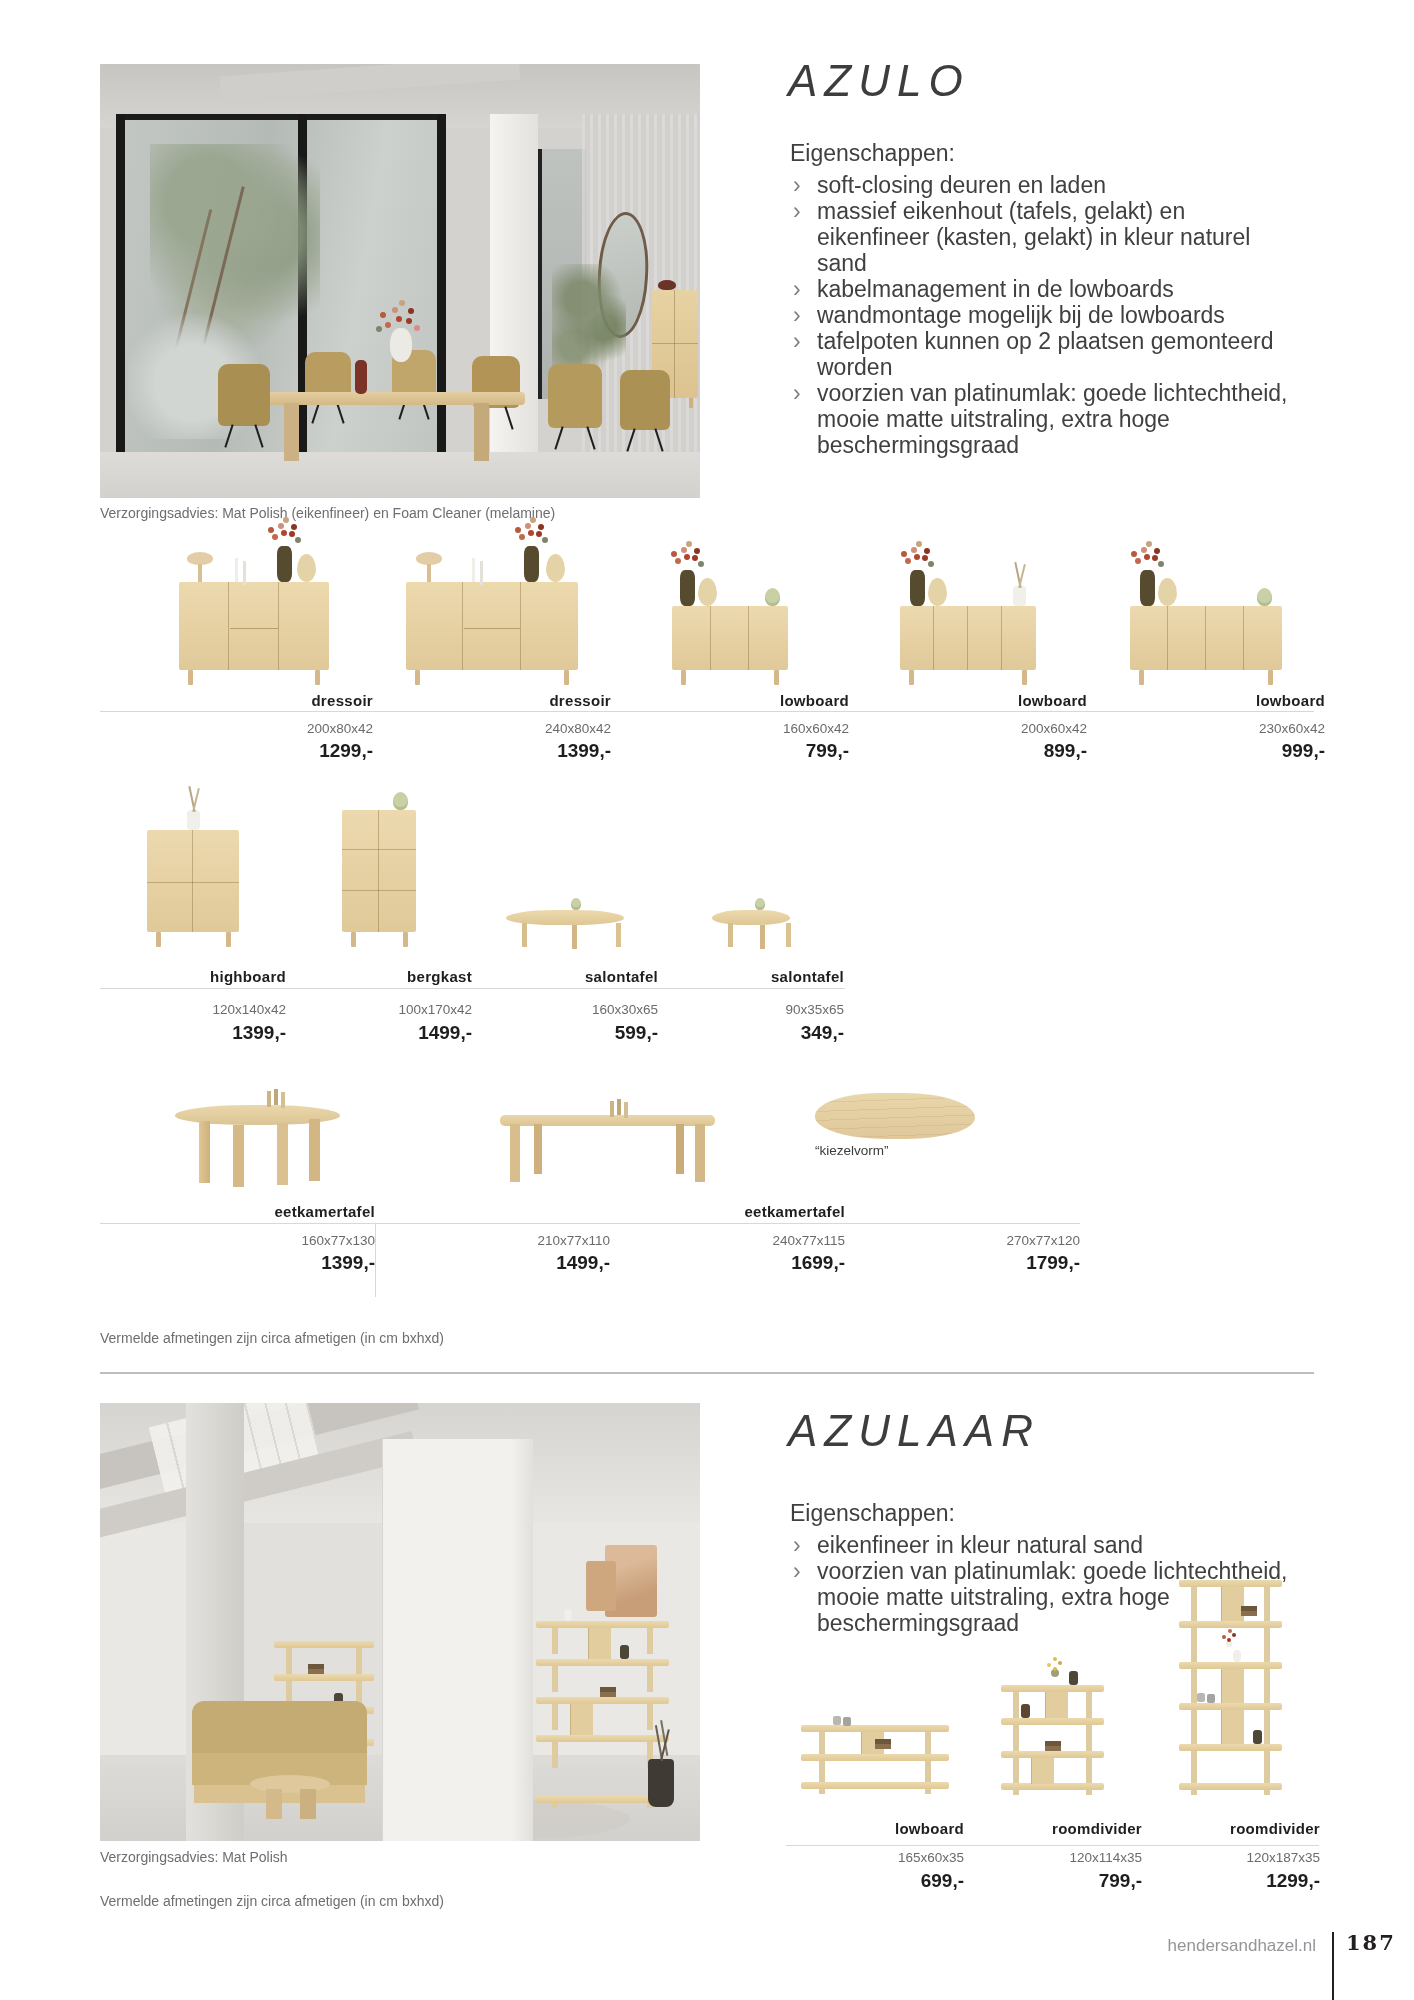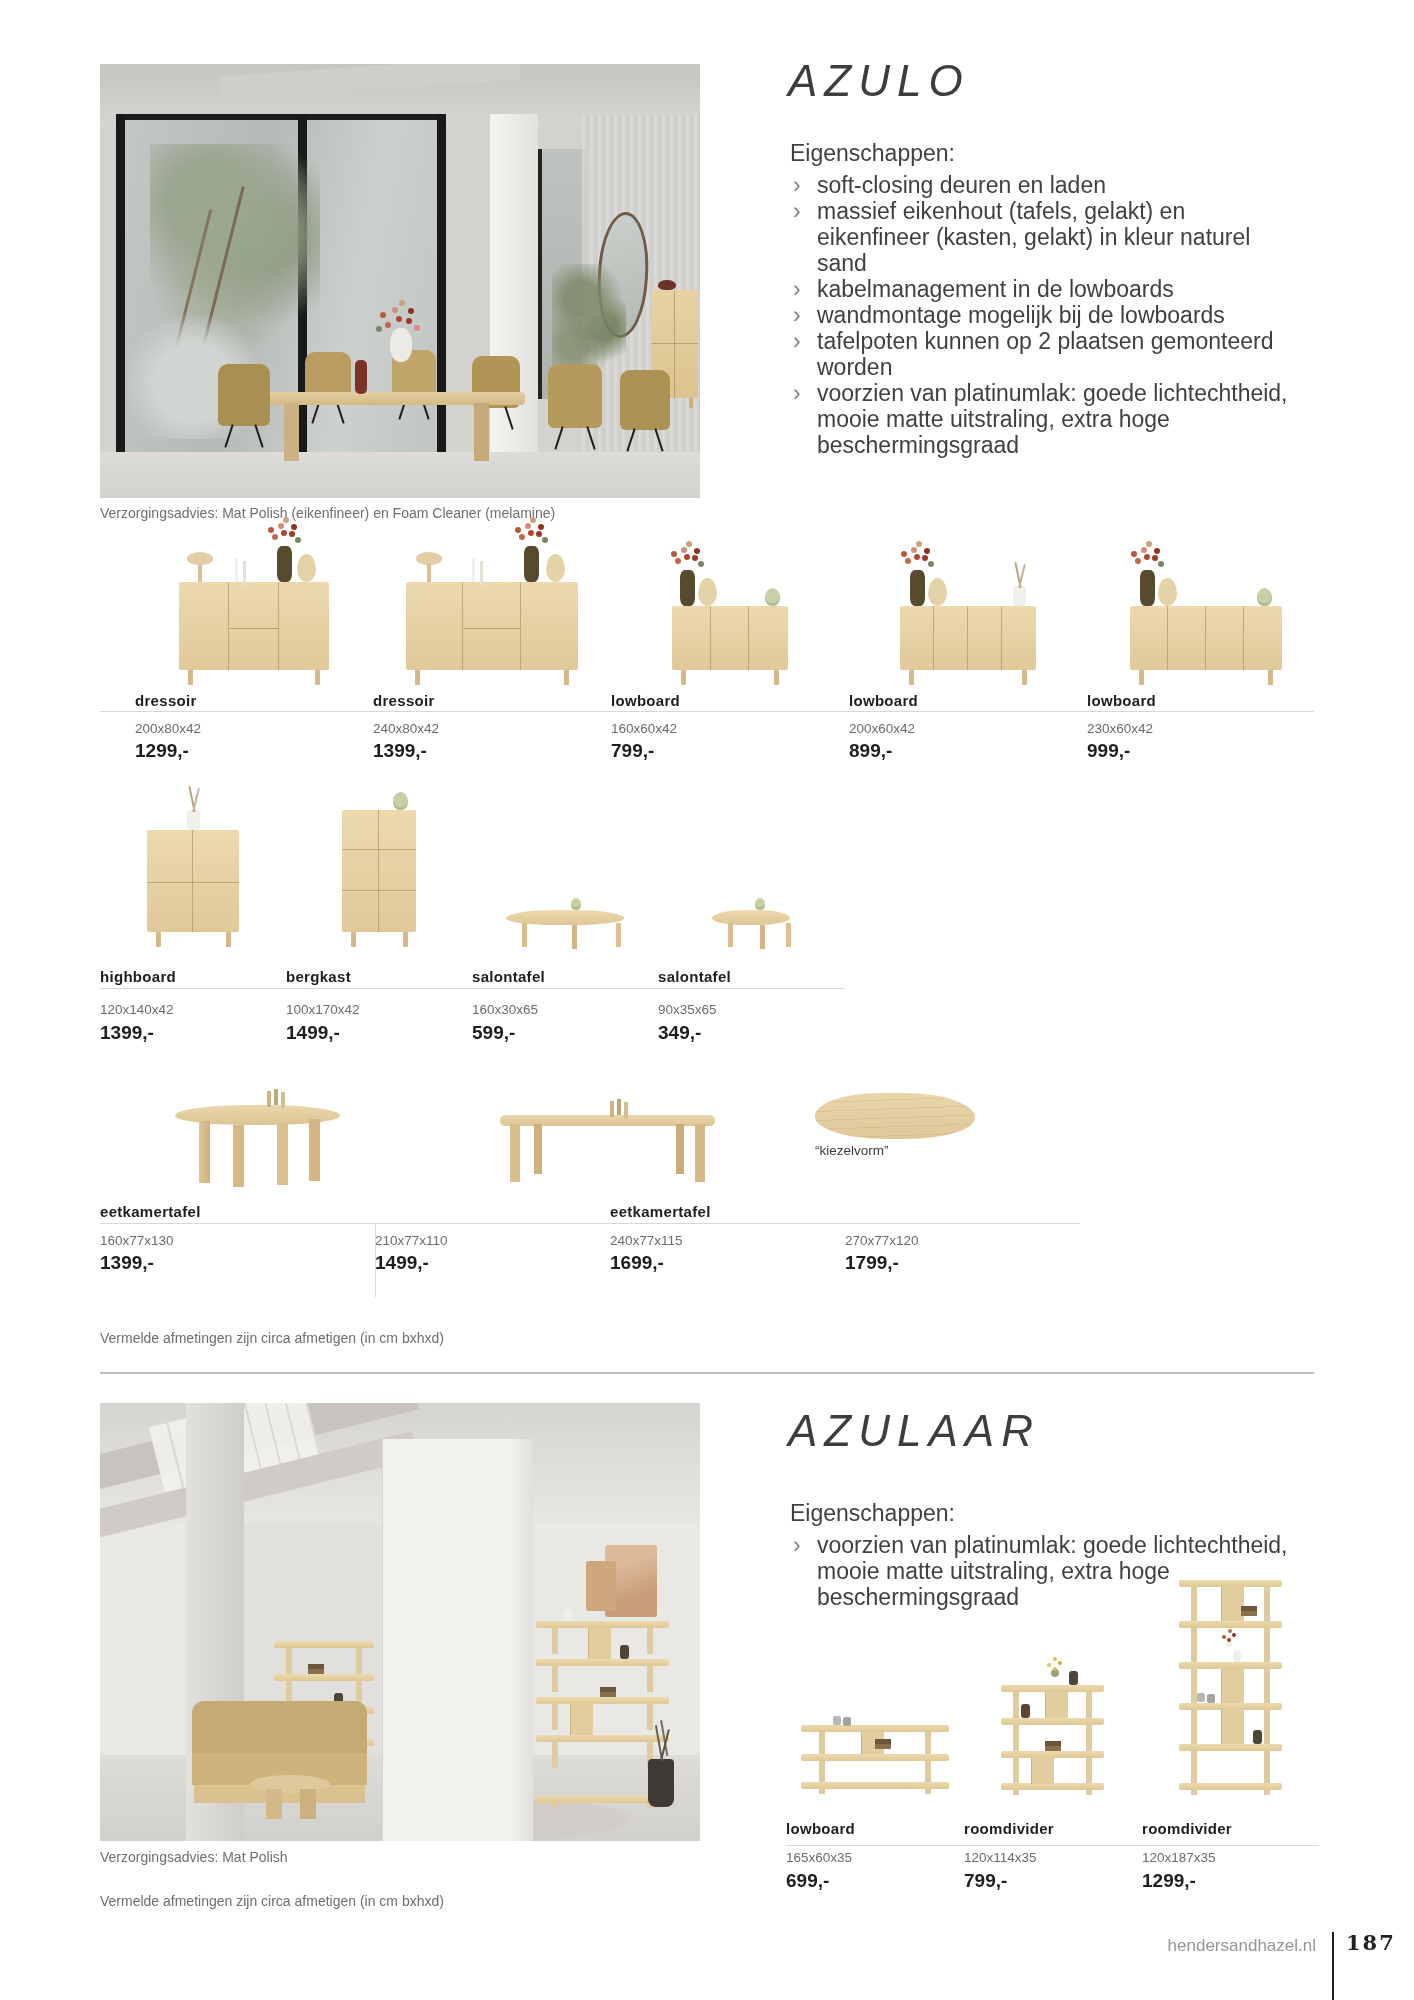--- a/index.html
+++ b/index.html
@@ -17,21 +17,21 @@
   .cap{position:absolute;font-size:14px;color:#6d6e71}
   .pname{font-size:15px;font-weight:bold;color:#1e1e20;letter-spacing:.3px;height:18px}
   .pdims{font-size:13.5px;color:#6a6b6e}
   .pprice{font-size:19px;font-weight:bold;color:#1e1e20}
   .rule{position:absolute;height:1px;background:#d7d8d9}
   .vrule{position:absolute;width:1px;background:#d7d8d9}
   .divider{position:absolute;height:2px;background:#bcbec0}
 
   
   .prow{position:absolute}
-  .cell{position:absolute;text-align:left}
+  .cell{position:absolute;text-align:right}
   .thumb{position:relative;display:flex;align-items:flex-end;justify-content:center}
   .row1 .thumb{height:158px}
   .row2 .thumb{height:150px}
   .row1 .pname{margin-top:6px}
   .row1 .pdims{margin-top:11px}
   .row1 .pprice{margin-top:4px}
   .row2 .pname{margin-top:20px}
   .row2 .pdims{margin-top:16px}
   .row2 .pprice{margin-top:5px}
   .row3 .cell{top:118px}
@@ -465,20 +465,21 @@
     <div class="p2-ctable"></div>
     <div class="p2-pot"></div>
   </div>
   <div class="cap" style="left:100px;top:1849px">Verzorgingsadvies: Mat Polish</div>
   <div class="cap" style="left:100px;top:1893px">Vermelde afmetingen zijn circa afmetigen (in cm bxhxd)</div>
 
   <div class="sect-title" style="left:788px;top:1408px">AZULAAR</div>
   <div class="props" style="left:790px;top:1500px">
     <p class="ph">Eigenschappen:</p>
     <ul>
+      <li>eikenfineer in kleur natural sand</li>
       <li>voorzien van platinumlak: goede lichtechtheid, mooie matte uitstraling, extra hoge beschermingsgraad</li>
     </ul>
   </div>
 
   <div class="prow rowA" style="left:786px;top:1575px;width:533px;height:340px">
     <div class="unit uA" style="left:19px;top:150px;width:140px;height:65px">
       <div class="pk" style="top:0"></div>
       <div class="pk" style="top:29px"></div>
       <div class="pk bpk" style="top:57px"></div>
       <div class="panel" style="left:56px;top:7px;height:22px"></div>

